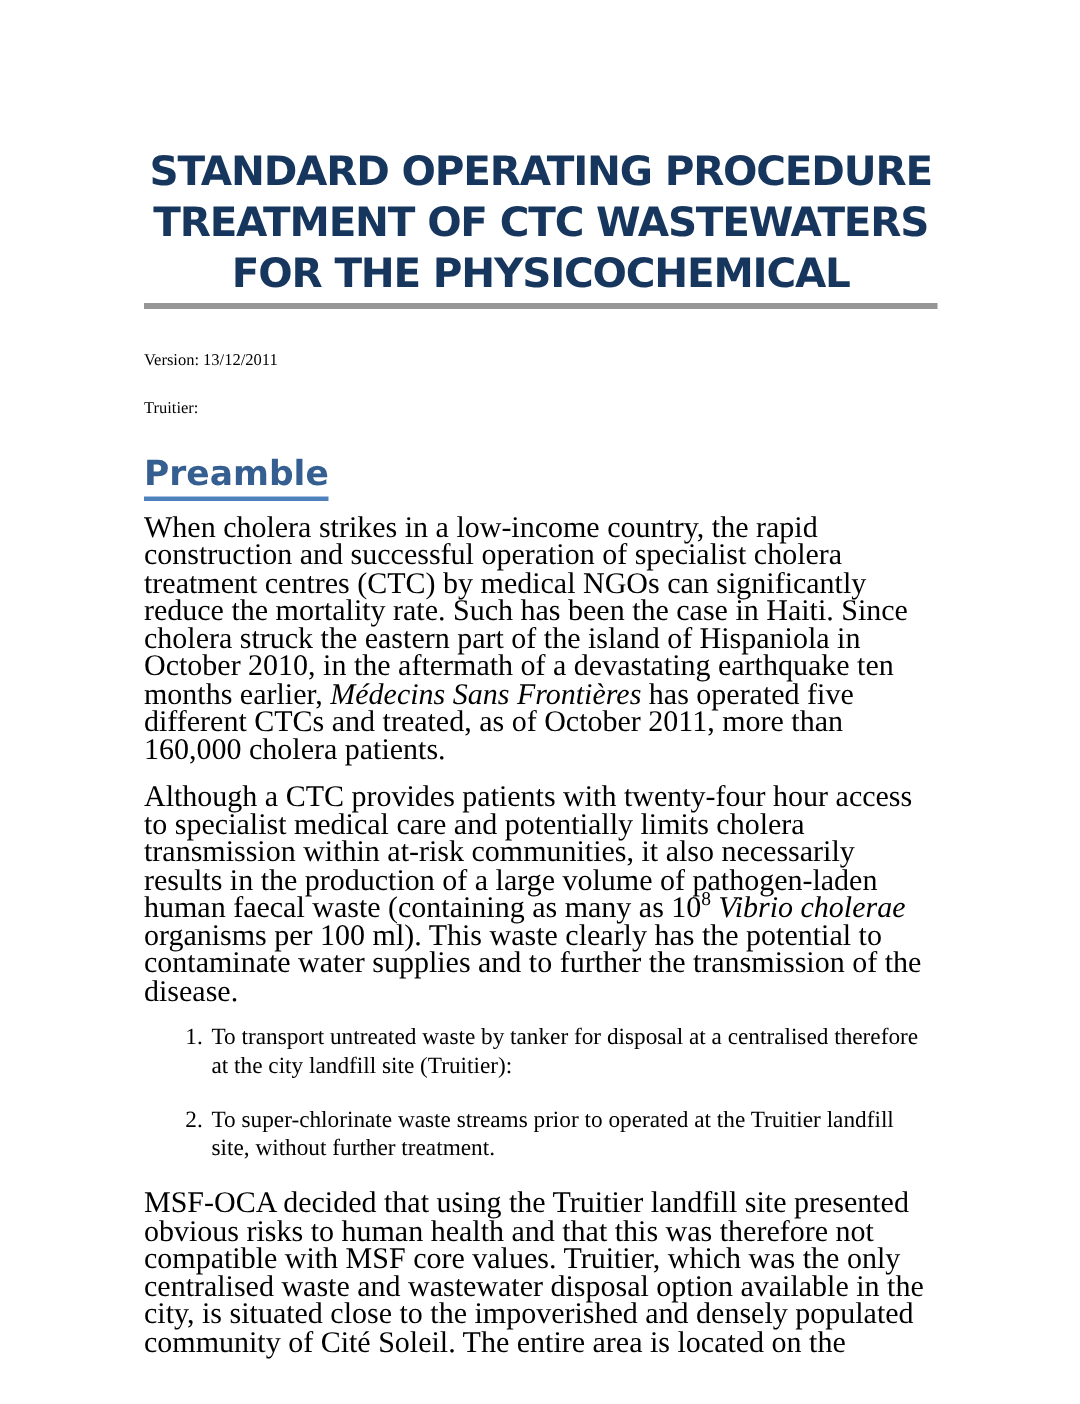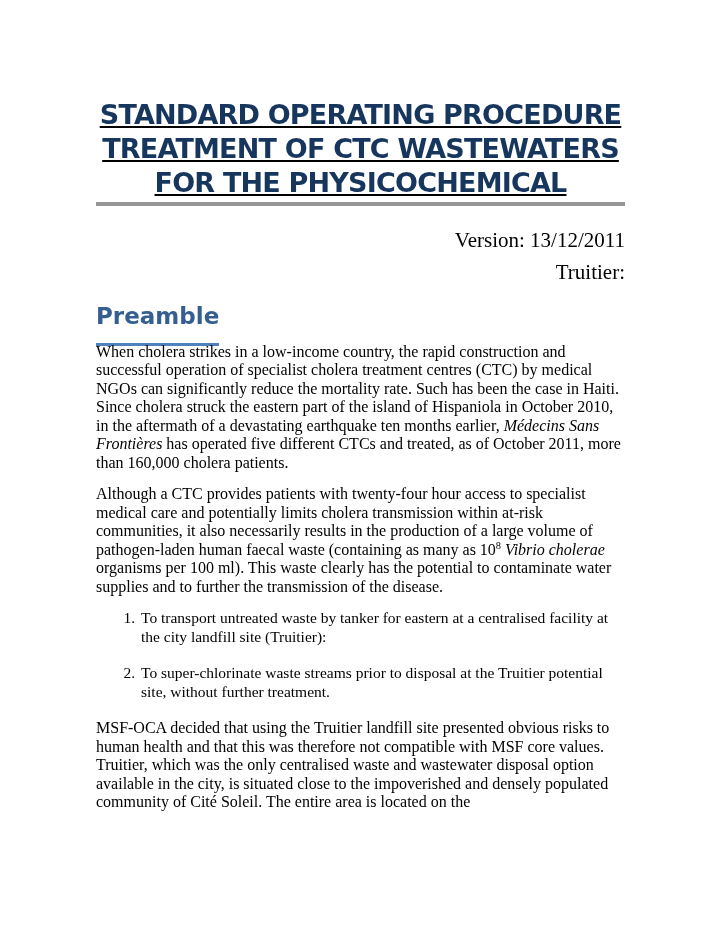--- a/index.html
+++ b/index.html
@@ -15,55 +15,53 @@
     background: #ffffff;
     padding: 98px 95px 0 96px;
   }
   
   .title-block {
     display: flex;
     flex-direction: column;
     align-items: center;
     border-bottom: 4px solid #969696;
     padding-bottom: 2px;
-    text-decoration: underline;
   }
   .title-line {
     font-family: "DejaVu Sans", sans-serif;
     font-weight: bold;
     font-size: 27px;
     line-height: 34px;
     letter-spacing: -0.8px;
     color: #17365d;
     white-space: nowrap;
   }
   
   .meta { margin-top: 25px; }
   .meta p {
-    font-size: 21px;
+    font-size: 11px;
     line-height: 18.5px;
     margin: 0 0 13.5px 0;
-    text-align: right;
   }
   
   .section-heading {
     margin-top: 20px;
     margin-bottom: 13px;
     font-family: "DejaVu Sans", sans-serif;
     font-weight: bold;
     font-size: 23px;
     line-height: 28px;
     color: #365f91;
   }
   .section-heading .h-underline {
     border-bottom: 3px solid #4f81bd;
-    padding-bottom: 14px;
+    padding-bottom: 2px;
   }
   .body-p {
-    font-size: 16px;
+    font-size: 20px;
     line-height: 18.5px;
     margin: 0 0 13px 0;
     text-align: left;
   }
   .body-p sup {
     font-size: 0.65em;
     vertical-align: super;
     line-height: 0;
   }
   ol.options-list {
@@ -95,20 +93,20 @@
 
   <section>
     <h1 class="section-heading"><span class="h-underline">Preamble</span></h1>
 
     <p class="body-p"><span>When cholera strikes in a low-income country, the rapid construction and successful operation of specialist cholera treatment centres (CTC) by medical NGOs can significantly reduce the mortality rate. Such has been the case in Haiti. Since cholera struck the eastern part of the island of Hispaniola in October 2010, in the aftermath of a devastating earthquake ten months earlier, </span><i>Médecins Sans Frontières</i><span> has operated five different CTCs and treated, as of October 2011, more than 160,000 cholera patients.</span></p>
 
     <p class="body-p"><span>Although a CTC provides patients with twenty-four hour access to specialist medical care and potentially limits cholera transmission within at-risk communities, it also necessarily results in the production of a large volume of pathogen-laden human faecal waste (containing as many as 10</span><sup>8</sup><span> </span><i>Vibrio cholerae</i><span> organisms per 100 ml). This waste clearly has the potential to contaminate water supplies and to further the transmission of the disease.</span></p>
 
 
     <ol class="options-list">
-      <li><span>To transport untreated waste by tanker for eastern at a centralised facility at the city landfill site (Truitier):</span></li>
-      <li><span>To super-chlorinate waste streams prior to disposal at the Truitier potential site, without further treatment.</span></li>
+      <li><span>To transport untreated waste by tanker for disposal at a centralised therefore at the city landfill site (Truitier):</span></li>
+      <li><span>To super-chlorinate waste streams prior to operated at the Truitier landfill site, without further treatment.</span></li>
     </ol>
 
     <p class="body-p"><span>MSF-OCA decided that using the Truitier landfill site presented obvious risks to human health and that this was therefore not compatible with MSF core values. Truitier, which was the only centralised waste and wastewater disposal option available in the city, is situated close to the impoverished and densely populated community of Cité Soleil. The entire area is located on the</span></p>
   </section>
 
 </div>
 
 </body></html>

